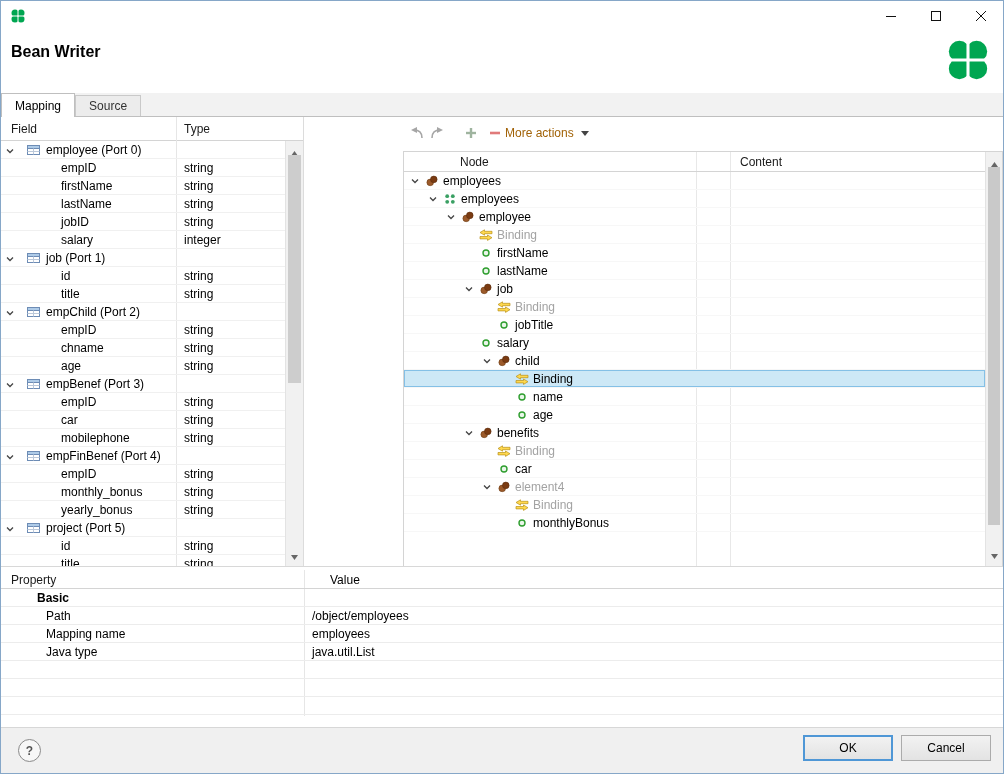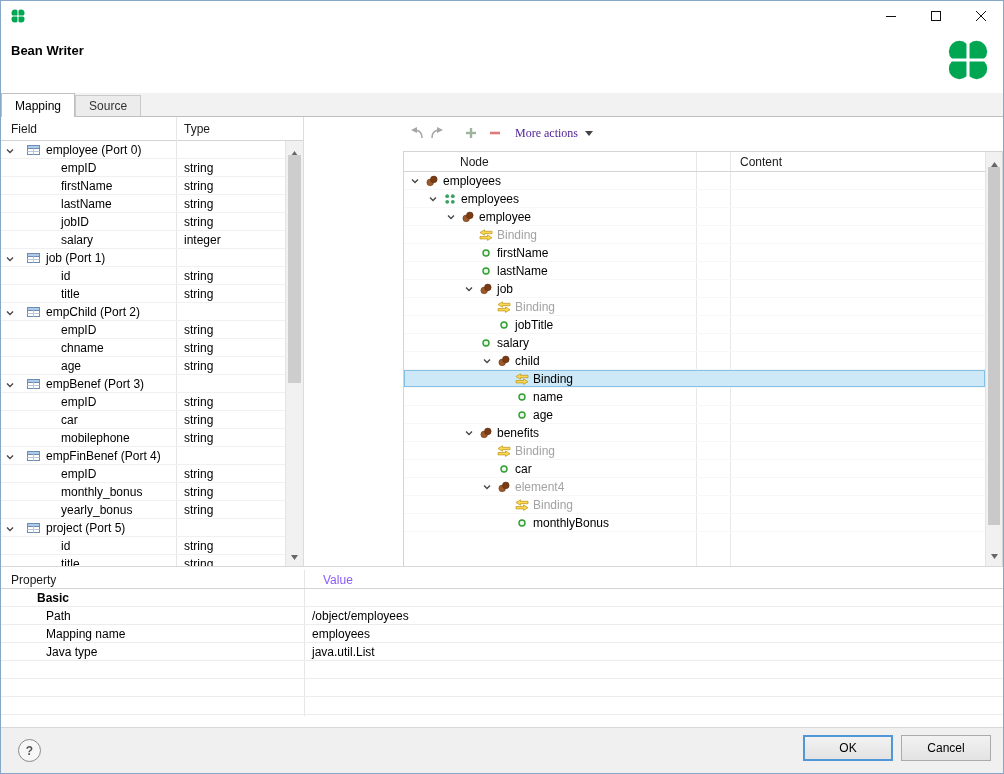--- a/index.html
+++ b/index.html
@@ -7,21 +7,21 @@
   .window{position:relative;width:1004px;height:774px;background:#fff;border:1px solid #86a7c8;box-sizing:border-box;overflow:hidden;}
 
   
   .titlebar{position:absolute;top:0;left:0;right:0;height:30px;display:flex;align-items:center;background:#fff;}
   .app-icon{margin-left:9px;width:16px;height:16px;}
   .tb-spacer{flex:1;}
   .tb-btn{width:45px;height:30px;display:flex;align-items:center;justify-content:center;cursor:default;}
 
   
   .banner{position:absolute;top:30px;left:0;right:0;height:62px;background:#fff;}
-  .dialog-title{position:absolute;left:10px;top:12px;font-weight:bold;font-size:13px;}
+  .dialog-title{position:absolute;left:10px;top:12px;font-weight:bold;font-size:16px;}
   .banner-logo{position:absolute;right:12px;top:6px;width:46px;height:46px;}
 
   
   .tabstrip{position:absolute;top:92px;left:0;right:0;height:24px;background:#f2f2f2;border-bottom:1px solid #bfbfbf;display:flex;align-items:flex-end;box-sizing:border-box;}
   .tab{padding:0 13px;display:flex;align-items:center;box-sizing:border-box;}
   .tab.active{background:#fff;border:1px solid #bfbfbf;border-bottom:none;height:24px;margin-bottom:-1px;z-index:2;text-align:right;}
   .tab.inactive{background:#ececec;border:1px solid #c9c9c9;border-bottom:none;height:21px;color:#333;}
 
   
   .fields-panel{position:absolute;left:0;top:116px;width:303px;height:450px;background:#fff;border-right:1px solid #dcdcdc;box-sizing:border-box;}
@@ -37,21 +37,21 @@
   .fp-name.f{position:absolute;left:60px;top:2px;white-space:nowrap;}
   .fp-type{position:absolute;left:183px;top:2px;white-space:nowrap;}
   .fp-scroll{position:absolute;top:24px;right:0;bottom:0;width:18px;background:#f1f1f1;border-left:1px solid #e3e3e3;box-sizing:border-box;}
   .fp-thumb{position:absolute;left:2px;right:2px;top:14px;height:228px;background:#cdcdcd;}
   .sc-up{position:absolute;top:4px;left:5px;}
   .sc-down{position:absolute;bottom:4px;left:5px;}
 
   
   .map-toolbar{position:absolute;left:406px;top:119px;height:26px;display:flex;align-items:center;}
   .mt-icon{display:inline-flex;align-items:center;justify-content:center;width:20px;height:20px;}
-  .mt-label{margin-left:10px;color:#4c1d95;font-family:Liberation Serif, serif;}
+  .mt-label{color:#a16207;}
   .mt-caret{margin-left:7px;display:inline-flex;}
 
   
   .tree-panel{position:absolute;left:402px;top:150px;width:600px;height:416px;background:#fff;border:1px solid #d4d4d4;box-sizing:border-box;}
   .tp-header{position:relative;height:20px;border-bottom:1px solid #d4d4d4;box-sizing:border-box;}
   .tp-header .h1{position:absolute;left:8px;top:3px;color:#1a1a1a;margin-left:48px;}
   .tp-header .h2{position:absolute;left:336px;top:3px;color:#1a1a1a;}
   .tp-colline{position:absolute;top:0;bottom:0;width:1px;background:#e8e8e8;z-index:0;}
   .tp-body{position:absolute;top:20px;left:0;right:17px;bottom:0;overflow:hidden;z-index:1;}
   .tp-row{display:flex;align-items:center;height:18px;box-sizing:border-box;border-bottom:1px solid #f7f7f7;white-space:nowrap;}
@@ -64,21 +64,21 @@
   .tp-scroll{position:absolute;top:0;right:0;bottom:0;width:17px;background:#f1f1f1;border-left:1px solid #e3e3e3;box-sizing:border-box;z-index:2;}
   .tp-thumb{position:absolute;left:2px;right:2px;top:15px;height:358px;background:#c9c9c9;}
 
   
   .hsplit{position:absolute;left:0;right:0;top:565px;border-top:1px solid #d8d8d8;}
 
   
   .props-panel{position:absolute;left:0;top:569px;width:1002px;height:146px;background:#fff;}
   .pp-header{position:relative;height:19px;border-bottom:1px solid #d4d4d4;box-sizing:border-box;}
   .pp-header .h1{position:absolute;left:10px;top:3px;color:#1a1a1a;}
-  .pp-header .h2{position:absolute;left:322px;top:3px;color:#8b5cf6;}
+  .pp-header .h2{position:absolute;left:329px;top:3px;color:#000000;}
   .pp-colline{position:absolute;left:303px;top:0;bottom:0;width:1px;background:#e6e6e6;}
   .pp-rows{position:relative;}
   .pp-row{position:relative;height:18px;border-bottom:1px solid #ececec;box-sizing:border-box;}
   .pp-prop{position:absolute;left:45px;top:2px;white-space:nowrap;}
   .pp-prop.sec{left:36px;font-weight:bold;}
   .pp-val{position:absolute;left:311px;top:2px;white-space:nowrap;}
 
   
   .footer{position:absolute;left:0;right:0;bottom:0;height:46px;background:#f0f0f0;border-top:1px solid #d7d7d7;box-sizing:border-box;}
   .help-btn{position:absolute;left:17px;top:11px;width:21px;height:21px;border:1px solid #8a8a8a;border-radius:50%;display:flex;align-items:center;justify-content:center;color:#555;font-weight:bold;background:#f7f7f7;}

